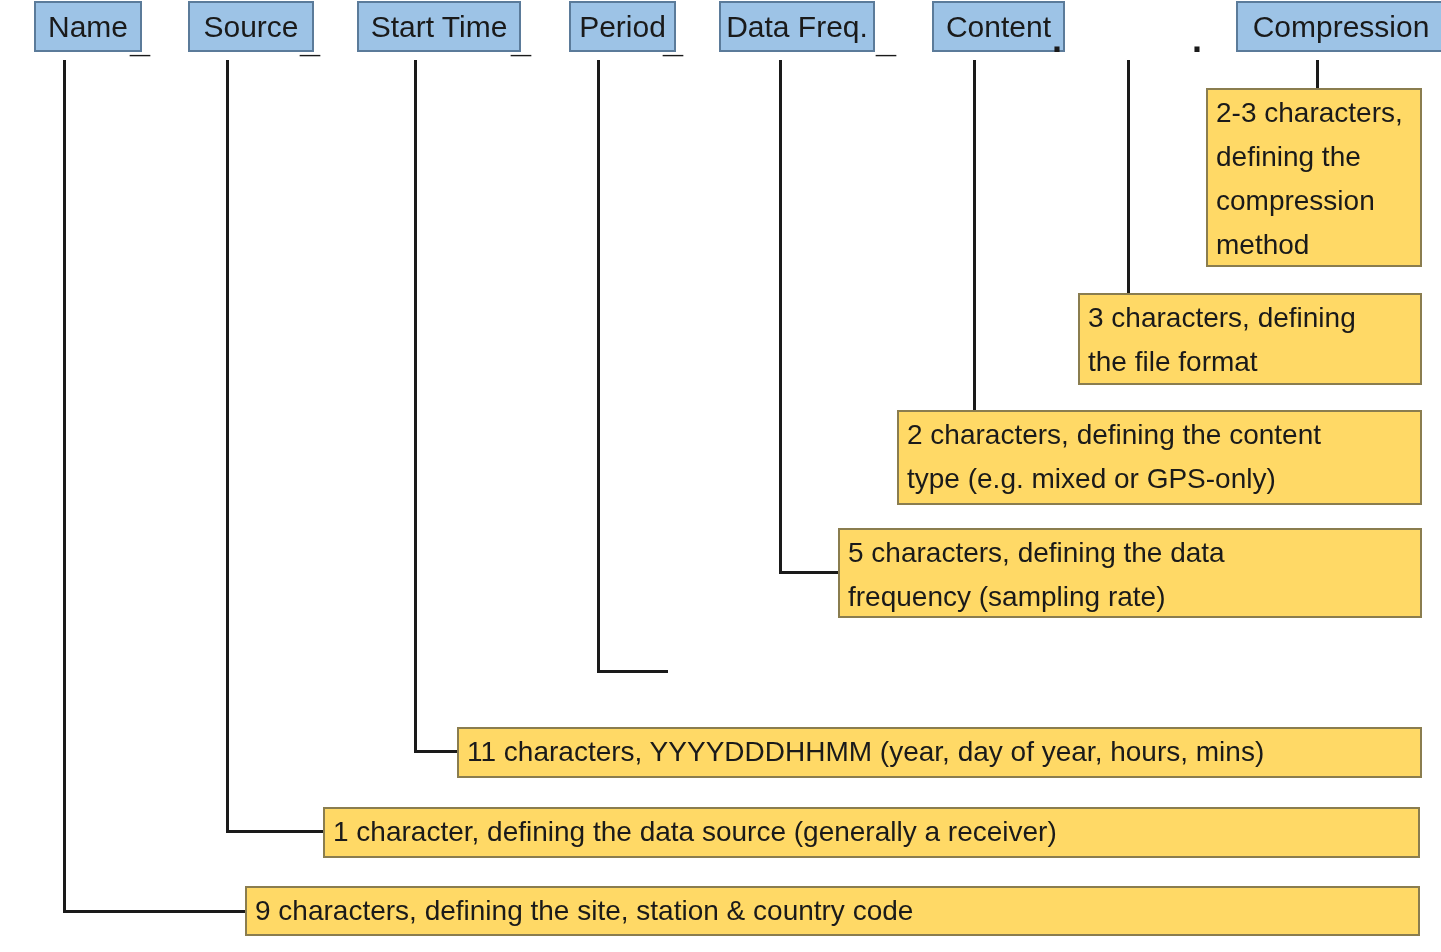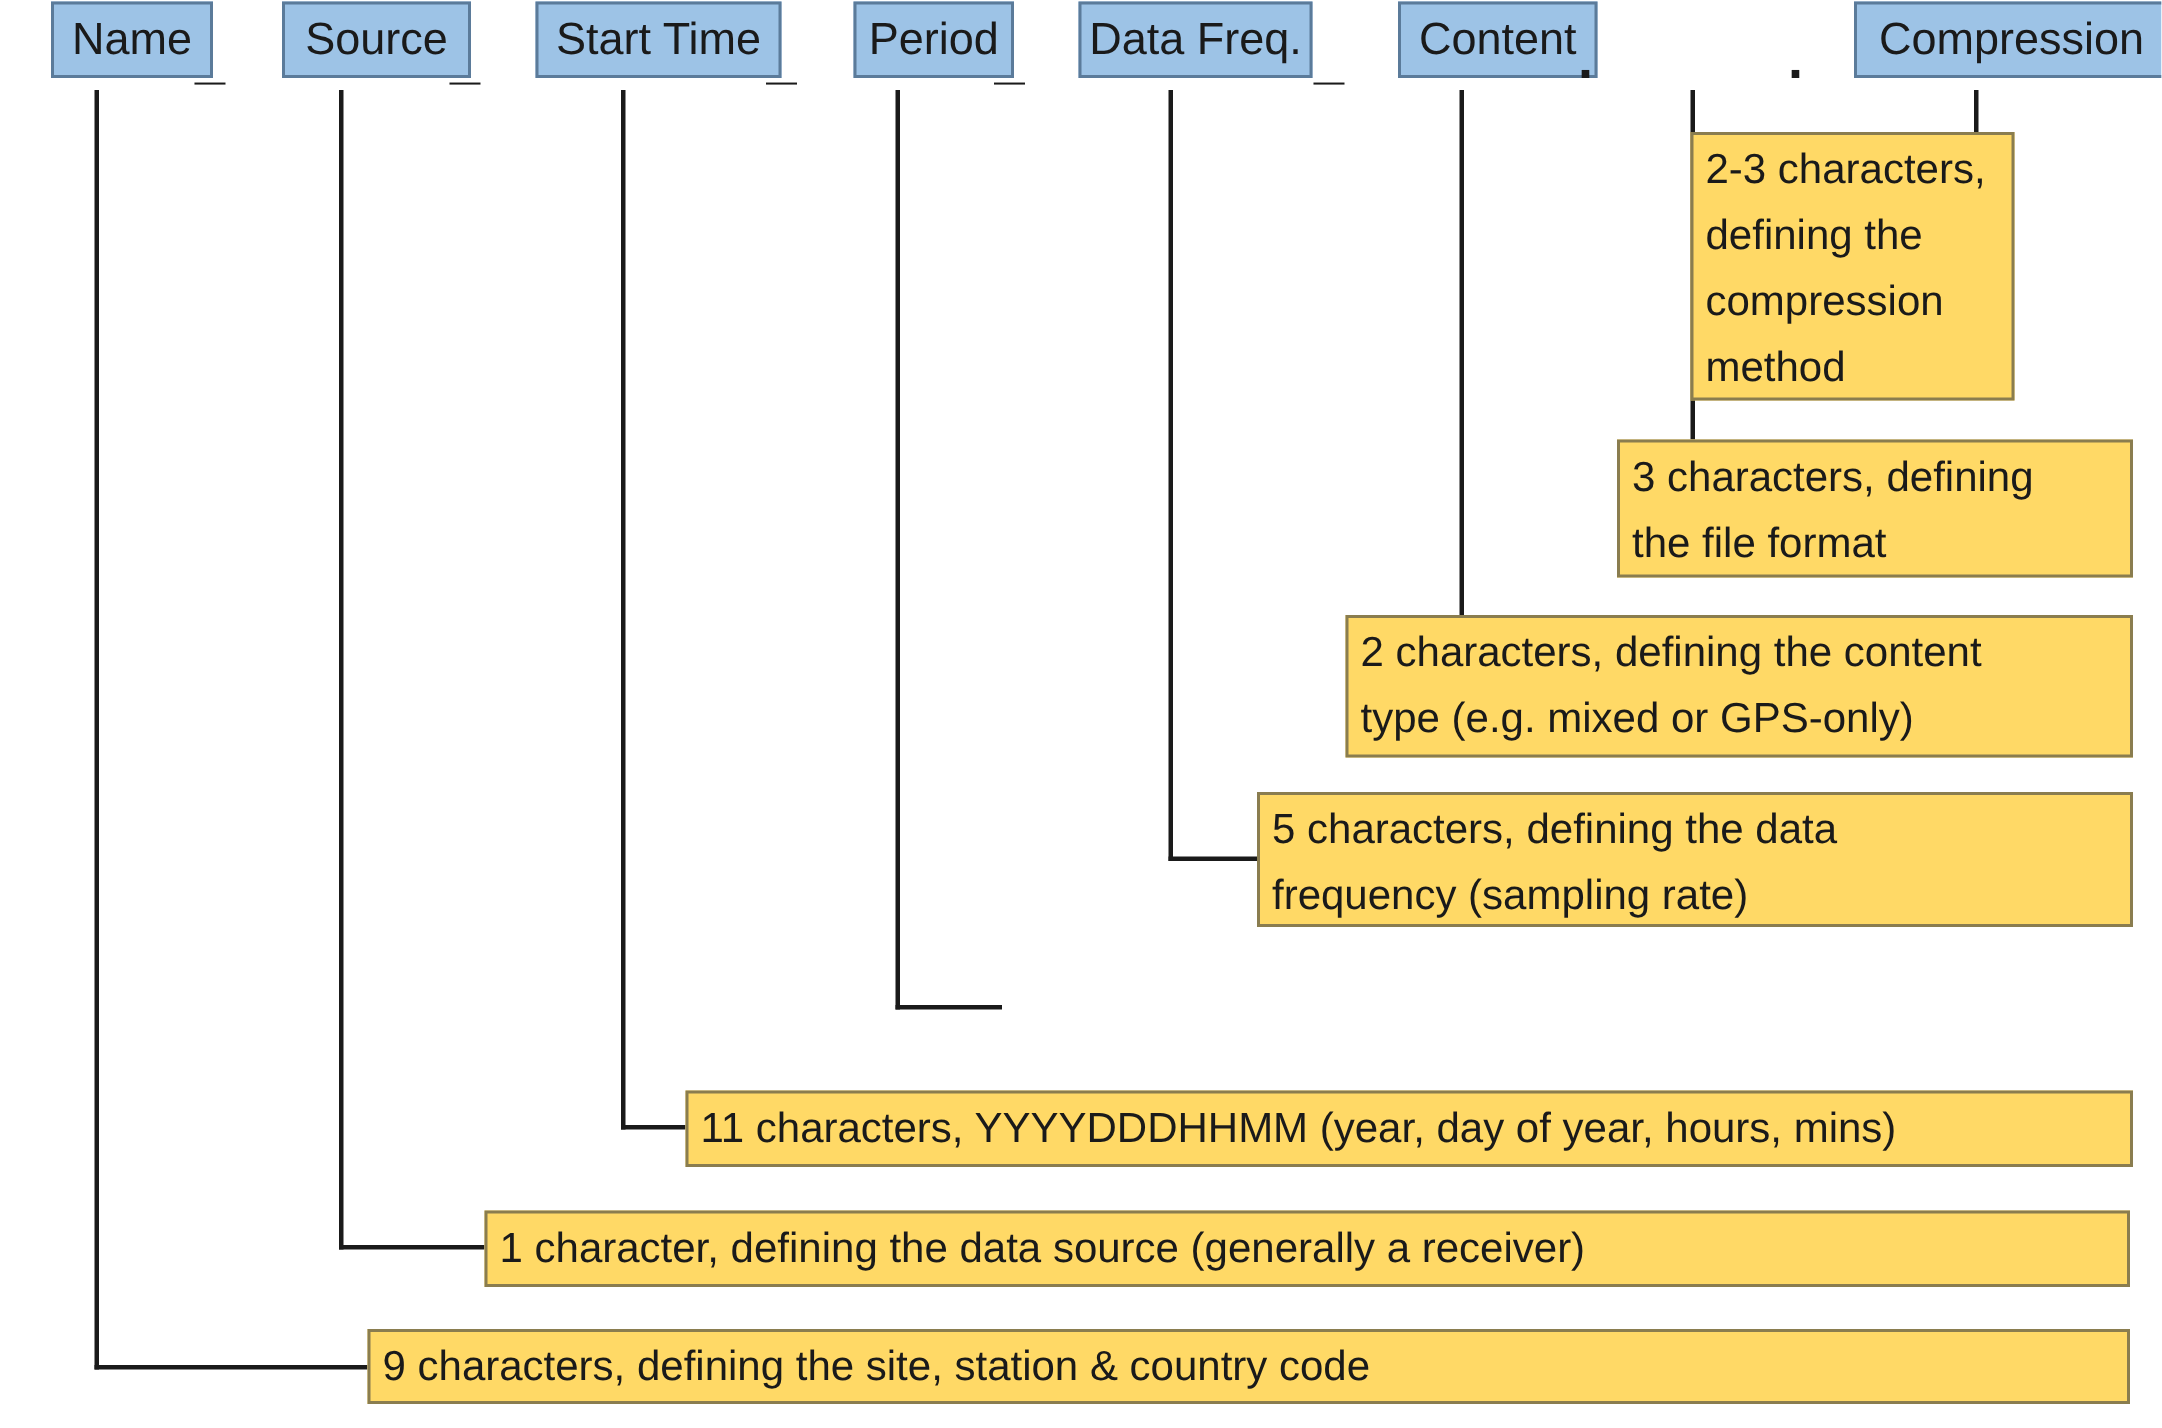--- a/index.html
+++ b/index.html
@@ -85,21 +85,21 @@
   <div class="vline" style="left:597px;top:60px;height:613px"></div>
   <div class="hline" style="left:597px;top:670px;width:71px"></div>
 
   <div class="vline" style="left:779px;top:60px;height:514px"></div>
   <div class="hline" style="left:779px;top:571px;width:59px"></div>
 
   <div class="vline" style="left:973px;top:60px;height:350px"></div>
   <div class="vline" style="left:1127px;top:60px;height:233px"></div>
   <div class="vline" style="left:1316px;top:60px;height:28px"></div>
 
-  <div class="note" style="left:1127px;top:88px;width:216px;height:179px">2-3 characters,
+  <div class="note" style="left:1206px;top:88px;width:216px;height:179px">2-3 characters,
 defining the
 compression
 method</div>
 
   <div class="note" style="left:1078px;top:293px;width:344px;height:92px">3 characters, defining
 the file format</div>
 
   <div class="note" style="left:897px;top:410px;width:525px;height:95px">2 characters, defining the content
 type (e.g. mixed or GPS-only)</div>
 

